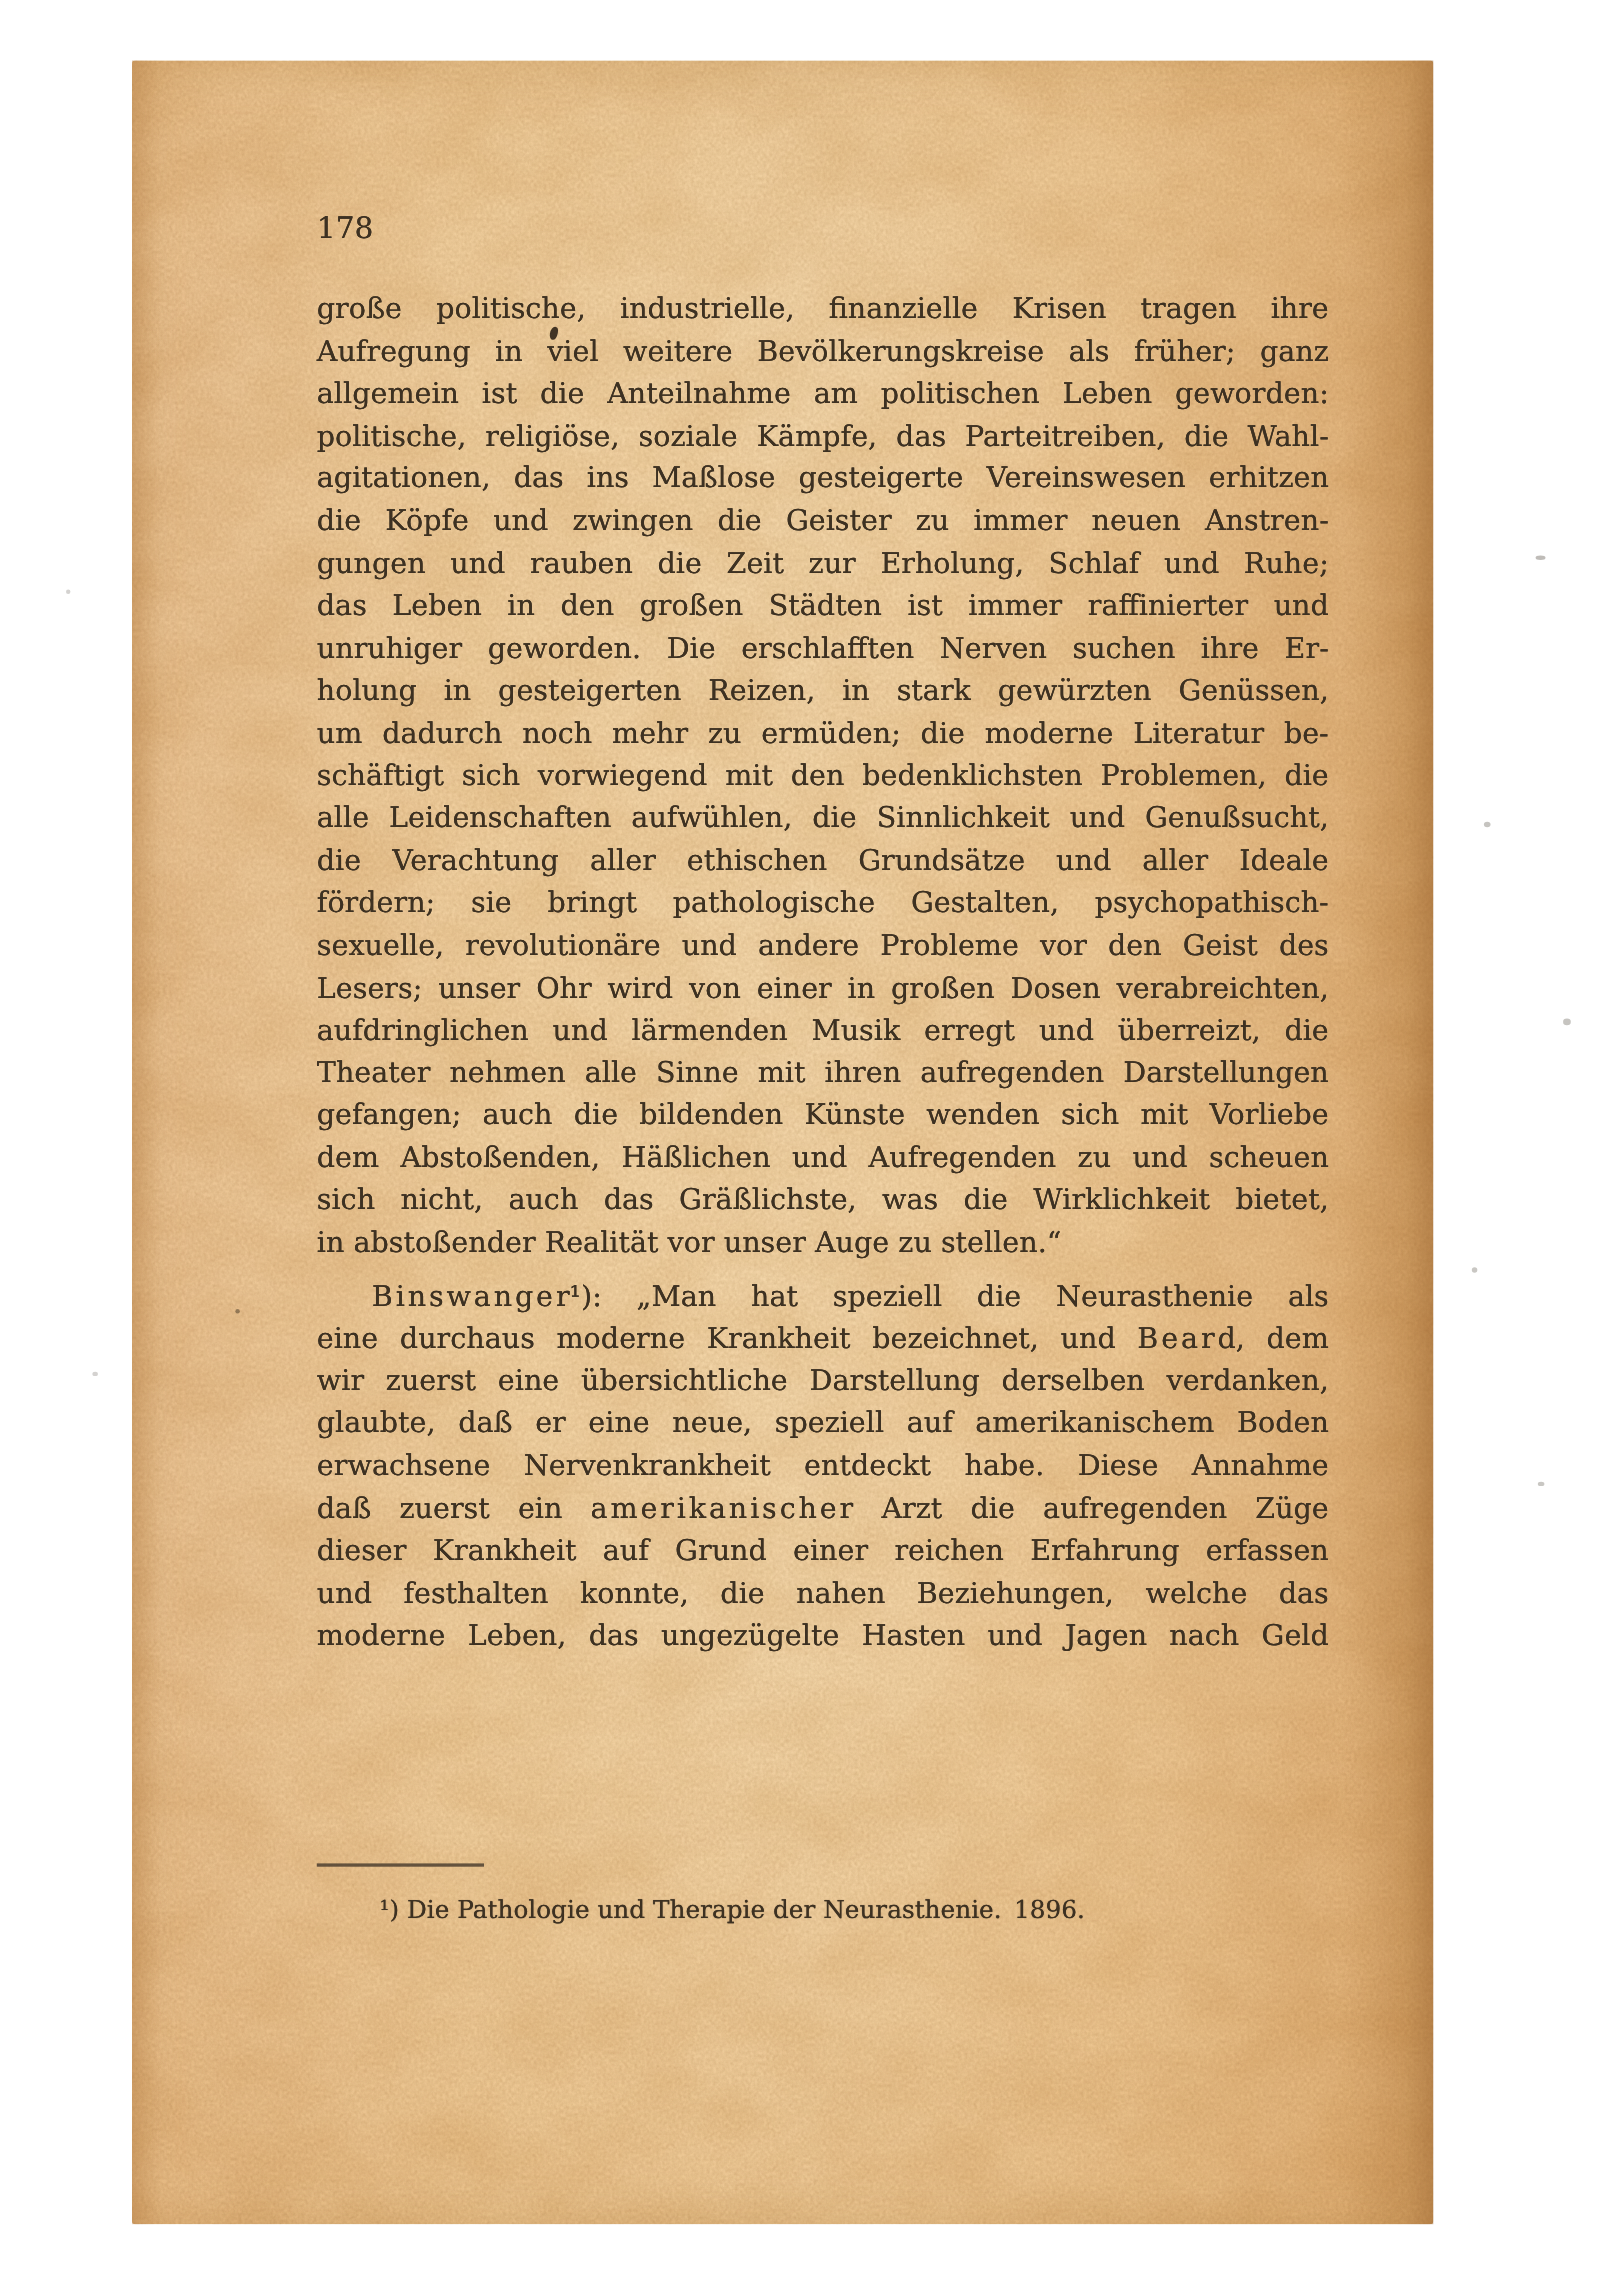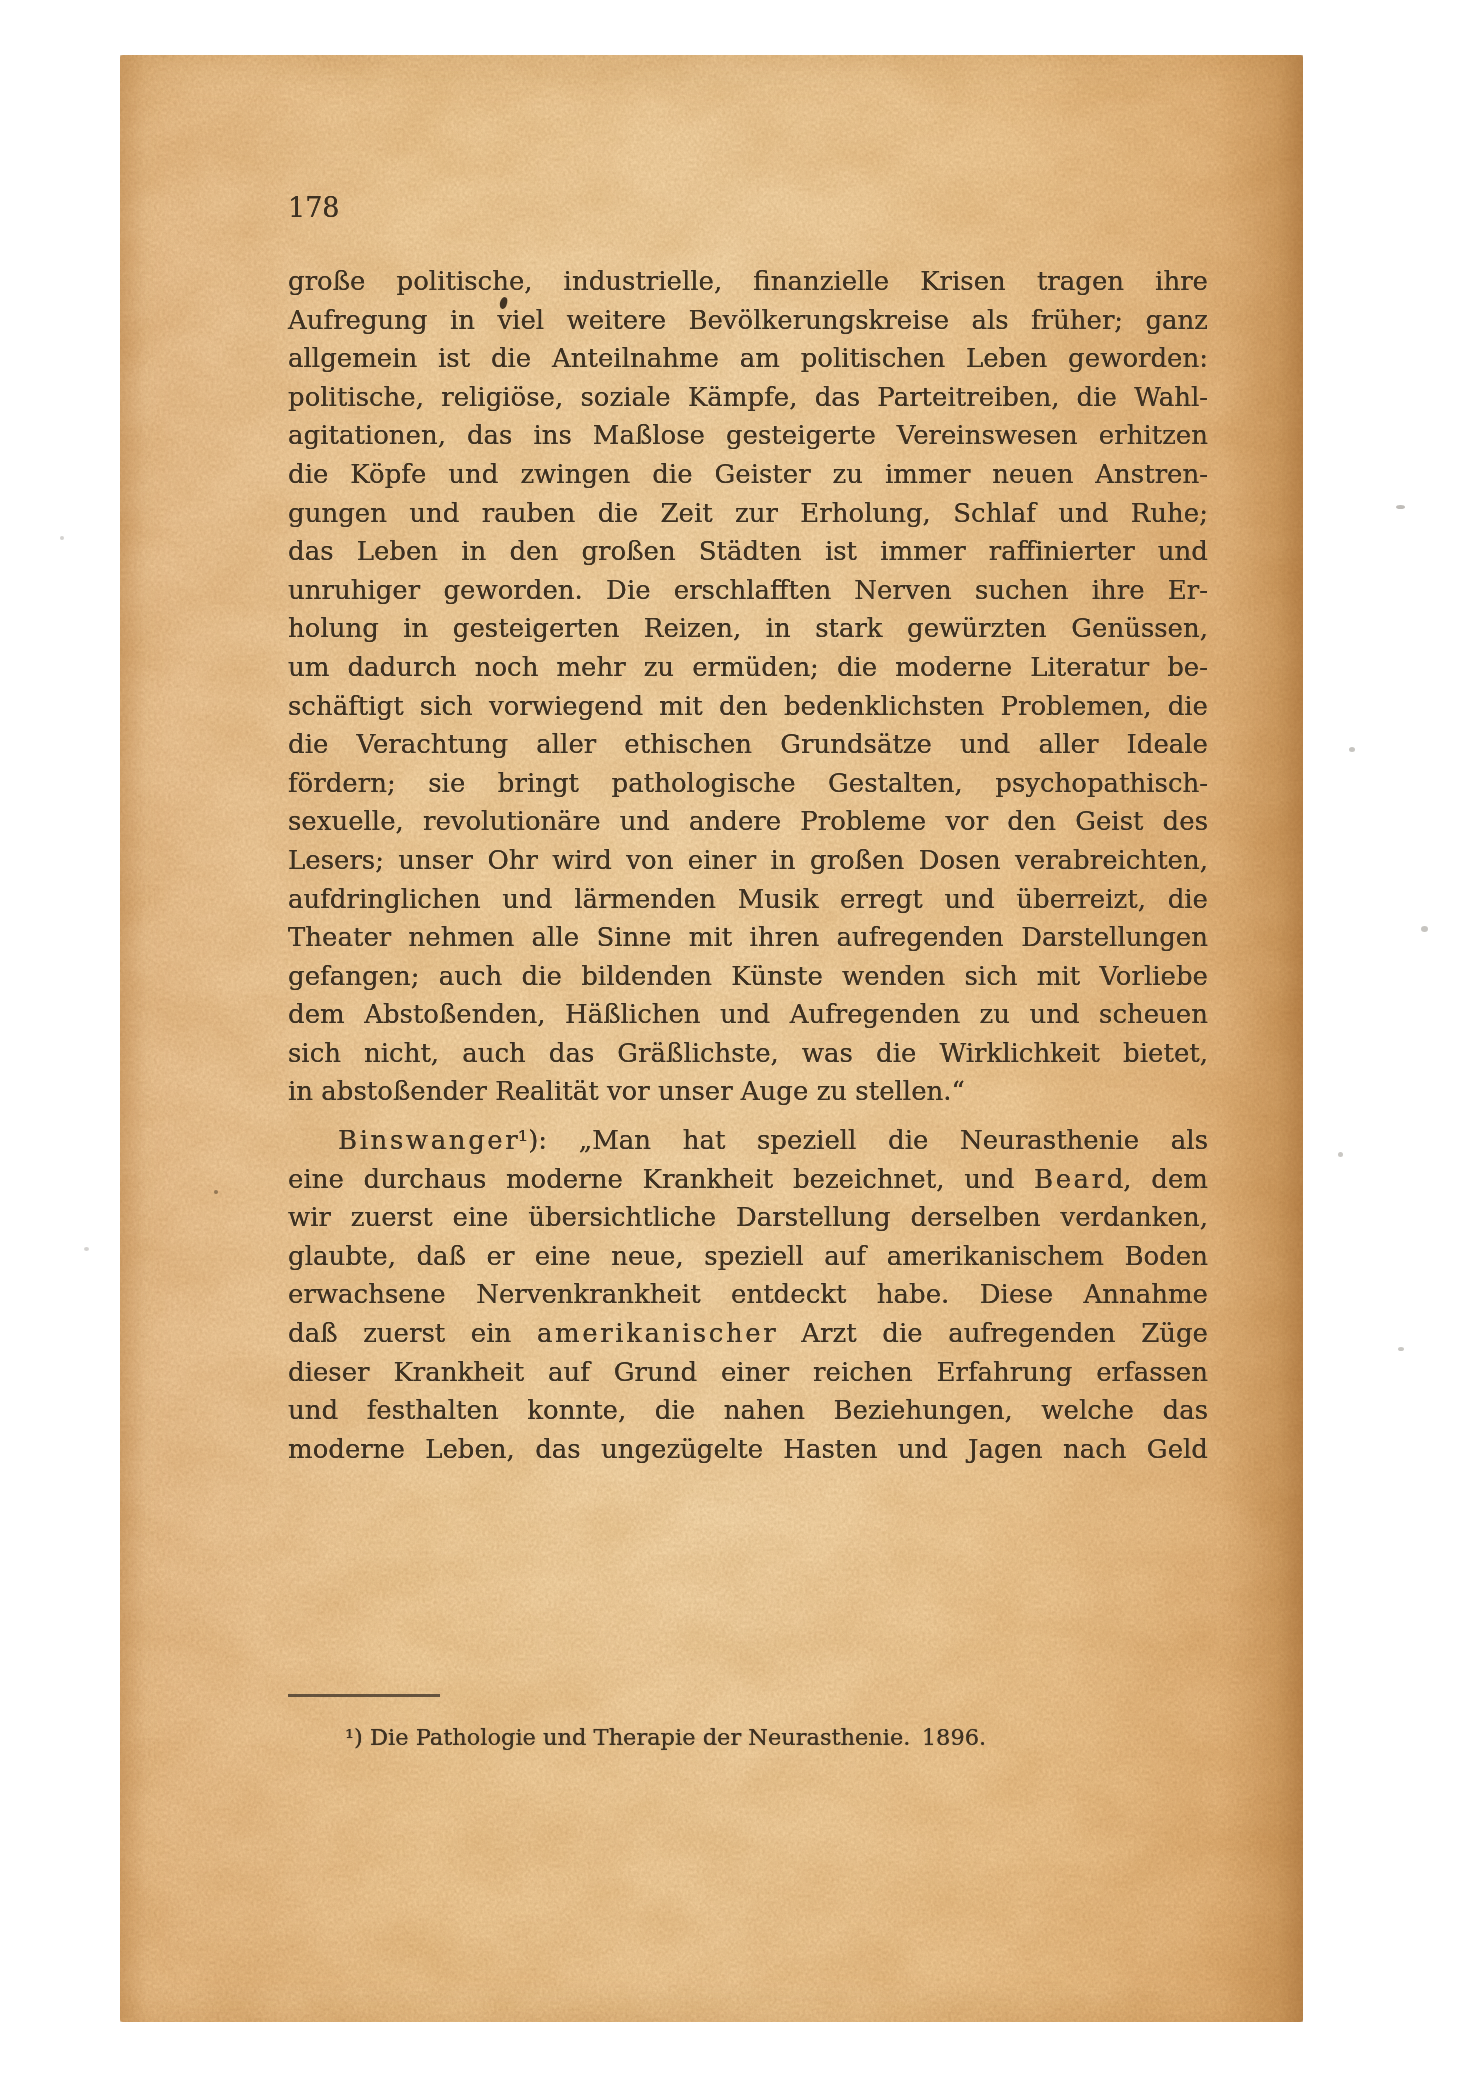--- a/index.html
+++ b/index.html
@@ -132,20 +132,21 @@
         <div class="tline">allgemein ist die Anteilnahme am politischen Leben geworden:</div>
         <div class="tline">politische, religiöse, soziale Kämpfe, das Parteitreiben, die Wahl-</div>
         <div class="tline">agitationen, das ins Maßlose gesteigerte Vereinswesen erhitzen</div>
         <div class="tline">die Köpfe und zwingen die Geister zu immer neuen Anstren-</div>
         <div class="tline">gungen und rauben die Zeit zur Erholung, Schlaf und Ruhe;</div>
         <div class="tline">das Leben in den großen Städten ist immer raffinierter und</div>
         <div class="tline">unruhiger geworden. Die erschlafften Nerven suchen ihre Er-</div>
         <div class="tline">holung in gesteigerten Reizen, in stark gewürzten Genüssen,</div>
         <div class="tline">um dadurch noch mehr zu ermüden; die moderne Literatur be-</div>
         <div class="tline">schäftigt sich vorwiegend mit den bedenklichsten Problemen, die</div>
+        <div class="tline">alle Leidenschaften aufwühlen, die Sinnlichkeit und Genußsucht,</div>
         <div class="tline">die Verachtung aller ethischen Grundsätze und aller Ideale</div>
         <div class="tline">fördern; sie bringt pathologische Gestalten, psychopathisch-</div>
         <div class="tline">sexuelle, revolutionäre und andere Probleme vor den Geist des</div>
         <div class="tline">Lesers; unser Ohr wird von einer in großen Dosen verabreichten,</div>
         <div class="tline">aufdringlichen und lärmenden Musik erregt und überreizt, die</div>
         <div class="tline">Theater nehmen alle Sinne mit ihren aufregenden Darstellungen</div>
         <div class="tline">gefangen; auch die bildenden Künste wenden sich mit Vorliebe</div>
         <div class="tline">dem Abstoßenden, Häßlichen und Aufregenden zu und scheuen</div>
         <div class="tline">sich nicht, auch das Gräßlichste, was die Wirklichkeit bietet,</div>
         <div class="tline">in abstoßender Realität vor unser Auge zu stellen.“</div>

